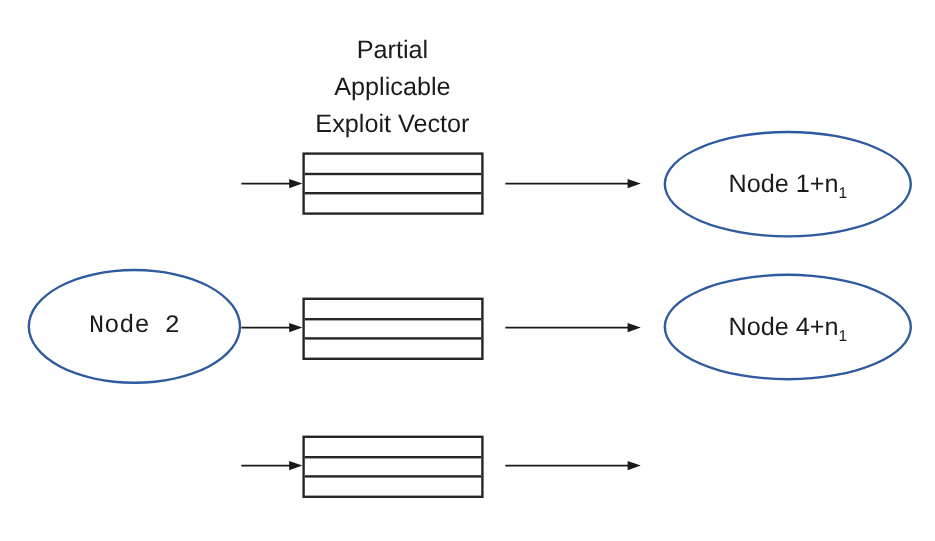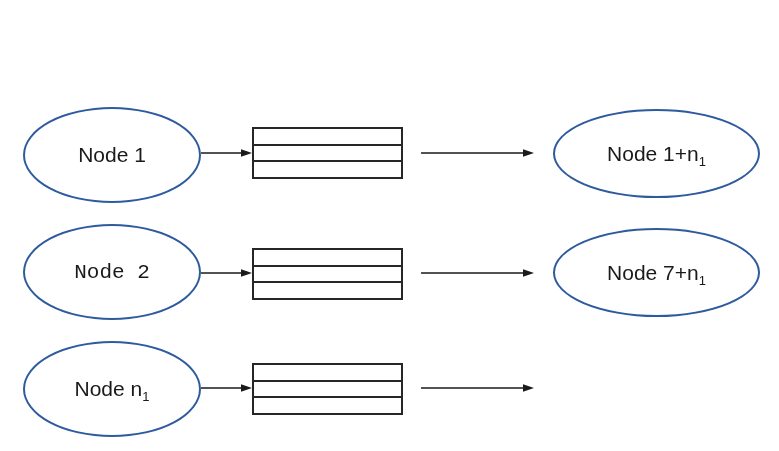--- a/index.html
+++ b/index.html
@@ -73,24 +73,26 @@
   .arrow polygon { fill: currentColor; }
   .a-left  { left: 201px; width: 51px;  height: 12px; }
   .a-right { left: 421px; width: 113px; height: 12px; }
   .ar1 { top: 147px; } .ar2 { top: 267px; } .ar3 { top: 382px; }
 </style>
 </head>
 <body>
 
 <div class="canvas">
 
+  <div class="title">
+    <div>Partial</div>
+    <div>Applicable</div>
+    <div>Exploit Vector</div>
+  </div>
 
-  <div class="ellipse left lr1">
-    <span><span>Node 1</span><sub></sub></span>
-  </div>
   <svg class="arrow a-left ar1" viewBox="0 0 51 12">
     <line x1="0" y1="6" x2="41" y2="6"></line>
     <polygon points="40,2.2 51,6 40,9.8"></polygon>
   </svg>
   <div class="stack st1">
     <div class="cell"></div>
     <div class="cell"></div>
     <div class="cell"></div>
   </div>
   <svg class="arrow a-right ar1" viewBox="0 0 113 12">
@@ -111,26 +113,23 @@
   <div class="stack st2">
     <div class="cell"></div>
     <div class="cell"></div>
     <div class="cell"></div>
   </div>
   <svg class="arrow a-right ar2" viewBox="0 0 113 12">
     <line x1="0" y1="6" x2="103" y2="6"></line>
     <polygon points="102,2.2 113,6 102,9.8"></polygon>
   </svg>
   <div class="ellipse right rr2">
-    <span><span>Node 7+n</span><sub>1</sub></span>
+    <span><span>Node 4+n</span><sub>1</sub></span>
   </div>
 
-  <div class="ellipse left lr3">
-    <span><span>Node n</span><sub>1</sub></span>
-  </div>
   <svg class="arrow a-left ar3" viewBox="0 0 51 12">
     <line x1="0" y1="6" x2="41" y2="6"></line>
     <polygon points="40,2.2 51,6 40,9.8"></polygon>
   </svg>
   <div class="stack st3">
     <div class="cell"></div>
     <div class="cell"></div>
     <div class="cell"></div>
   </div>
   <svg class="arrow a-right ar3" viewBox="0 0 113 12">

